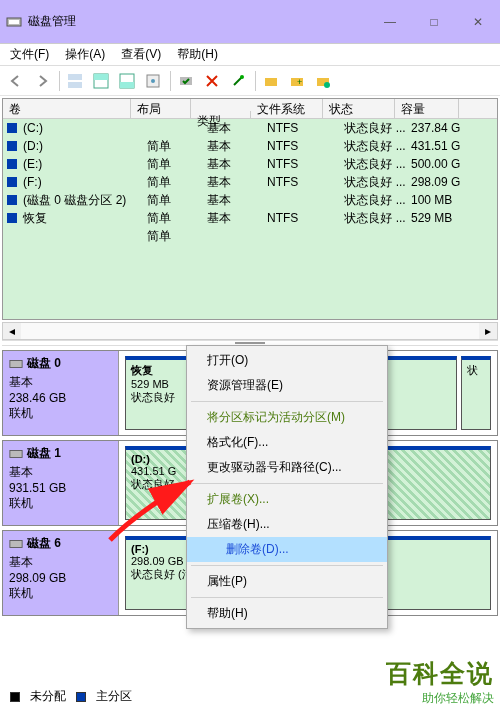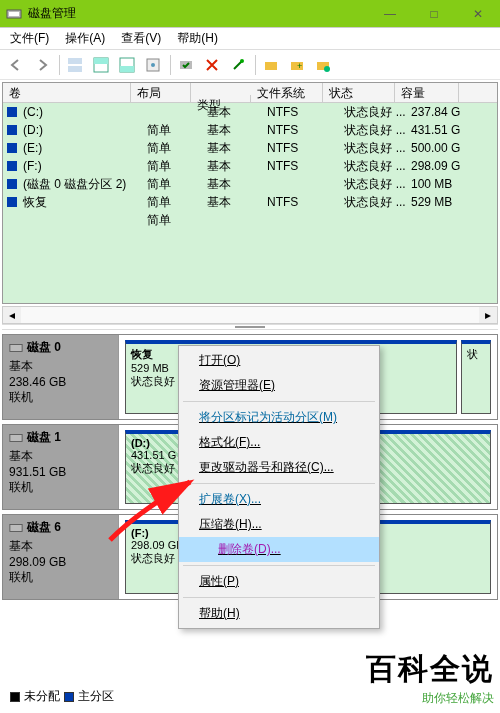--- a/index.html
+++ b/index.html
@@ -1,18 +1,18 @@
 <!DOCTYPE html>
 <html><head>
 <meta charset="utf-8">
 <style>
 * { box-sizing: border-box; font-family: "Microsoft YaHei", "SimSun", sans-serif; }
 body { margin:0; background:#fff; font-size:12px; color:#000; width:500px; height:713px; overflow:hidden; position:relative; }
 
-.titlebar { display:flex; align-items:center; background:#84cc16; height:28px; border-bottom:1px solid #ccc; }
+.titlebar { display:flex; align-items:center; background:#c4b5fd; height:44px; border-bottom:1px solid #ccc; }
 .titlebar .icon { width:16px; height:16px; margin:0 6px; display:inline-flex; }
 .titlebar .title { flex:1; font-size:12px; }
 .winbtn { width:44px; height:28px; display:flex; align-items:center; justify-content:center; color:#555; }
 
 .menubar { display:flex; height:22px; align-items:center; padding-left:2px; border-bottom:1px solid #ddd; }
 .menubar .m { padding:2px 8px; cursor:default; }
 
 .toolbar { display:flex; height:30px; align-items:center; border-bottom:1px solid #e5e5e5; padding-left:4px; gap:0; }
 .tbbtn { width:24px; height:24px; display:flex; align-items:center; justify-content:center; margin-right:2px; }
 .tbicon { width:16px; height:16px; }
@@ -30,40 +30,40 @@
 
 .scrollh { height:18px; border:1px solid #ccc; margin:0 2px; display:flex; }
 .scrollh .sbtn{ width:18px; background:#f0f0f0; display:flex; align-items:center; justify-content:center; }
 .scrollh .track{ flex:1; background:#f9f9f9; }
 
 .divider { height:6px; background:#fff; border-top:1px solid #ddd; border-bottom:1px solid #ddd; margin:0 2px; display:flex; align-items:center; justify-content:center; }
 .divider .grip{ width:30px; height:2px; background:#999; }
 
 .diskarea { margin:0 2px; }
 .diskrow { display:flex; border:1px solid #888; margin-top:4px; height:86px; background:#fff; }
-.diskleft { width:116px; border-right:1px solid #999; padding:4px 6px; background:#a3a3a3; position:relative; }
+.diskleft { width:116px; border-right:1px solid #999; padding:4px 6px; background:#c4b5fd; position:relative; }
 .diskleft .hdr { display:flex; align-items:center; gap:4px; margin-bottom:2px; }
 .diskleft .hdr .dic{ width:14px; height:14px; }
 .diskright { flex:1; padding:5px 6px; display:flex; gap:4px; position:relative; }
 .part { border:1px solid #555; border-top:4px solid #003cae; background:#D3F2D7; padding:3px 5px; font-size:11px; flex:1; }
 
-.ctxmenu { position:absolute; left:178px; top:345px; width:202px; background:#f2f2f2; border:1px solid #a9a9a9; box-shadow:3px 3px 6px rgba(0,0,0,0.25); padding:2px 0; z-index:50;text-decoration:underline; }
+.ctxmenu { position:absolute; left:186px; top:345px; width:202px; background:#f2f2f2; border:1px solid #a9a9a9; box-shadow:3px 3px 6px rgba(0,0,0,0.25); padding:2px 0; z-index:50; }
 .ctxitem { padding:4px 20px; font-size:12px; cursor:default; }
-.ctxitem.disabled { color:#0369a1; }
-.ctxitem.hl { background:#B3E0FF; color:#a21caf;padding-left:39px; }
+.ctxitem.disabled { color:#4d7c0f; }
+.ctxitem.hl { background:#B3E0FF; color:#1d4ed8;padding-left:39px; }
 .ctxsep { height:1px; background:#d0d0d0; margin:3px 4px; }
 
 .arrow { position:absolute; left:100px; top:470px; z-index:60; pointer-events:none; }
 
-.legend { margin:4px 6px; font-size:12px; display:flex; align-items:center; gap:4px; }
+.legend { margin:4px 6px; font-size:12px; display:flex; align-items:center; gap:10px; }
 .legend .sq{ width:10px; height:10px; border:1px solid #333; }
 .legend .blk{ background:#000; } .legend .blu{ background:#003cae; }
 
 .watermark { position:absolute; right:6px; bottom:6px; z-index:100; text-align:right; }
-.watermark .big{ font-size:30px; font-weight:bold; color:#000000; letter-spacing:2px; }
+.watermark .big{ font-size:25px; font-weight:bold; color:#4d7c0f; letter-spacing:2px; }
 .watermark .sm{ font-size:12px; color:#44a53c; }
 </style>
 </head>
 <body>
 
 <div class="titlebar">
   <span class="icon">
     <svg viewBox="0 0 16 16">
         <rect x="1" y="4" width="14" height="8" fill="#bbb" stroke="#555"></rect>
         <rect x="3" y="6" width="10" height="4" fill="#fff"></rect>

